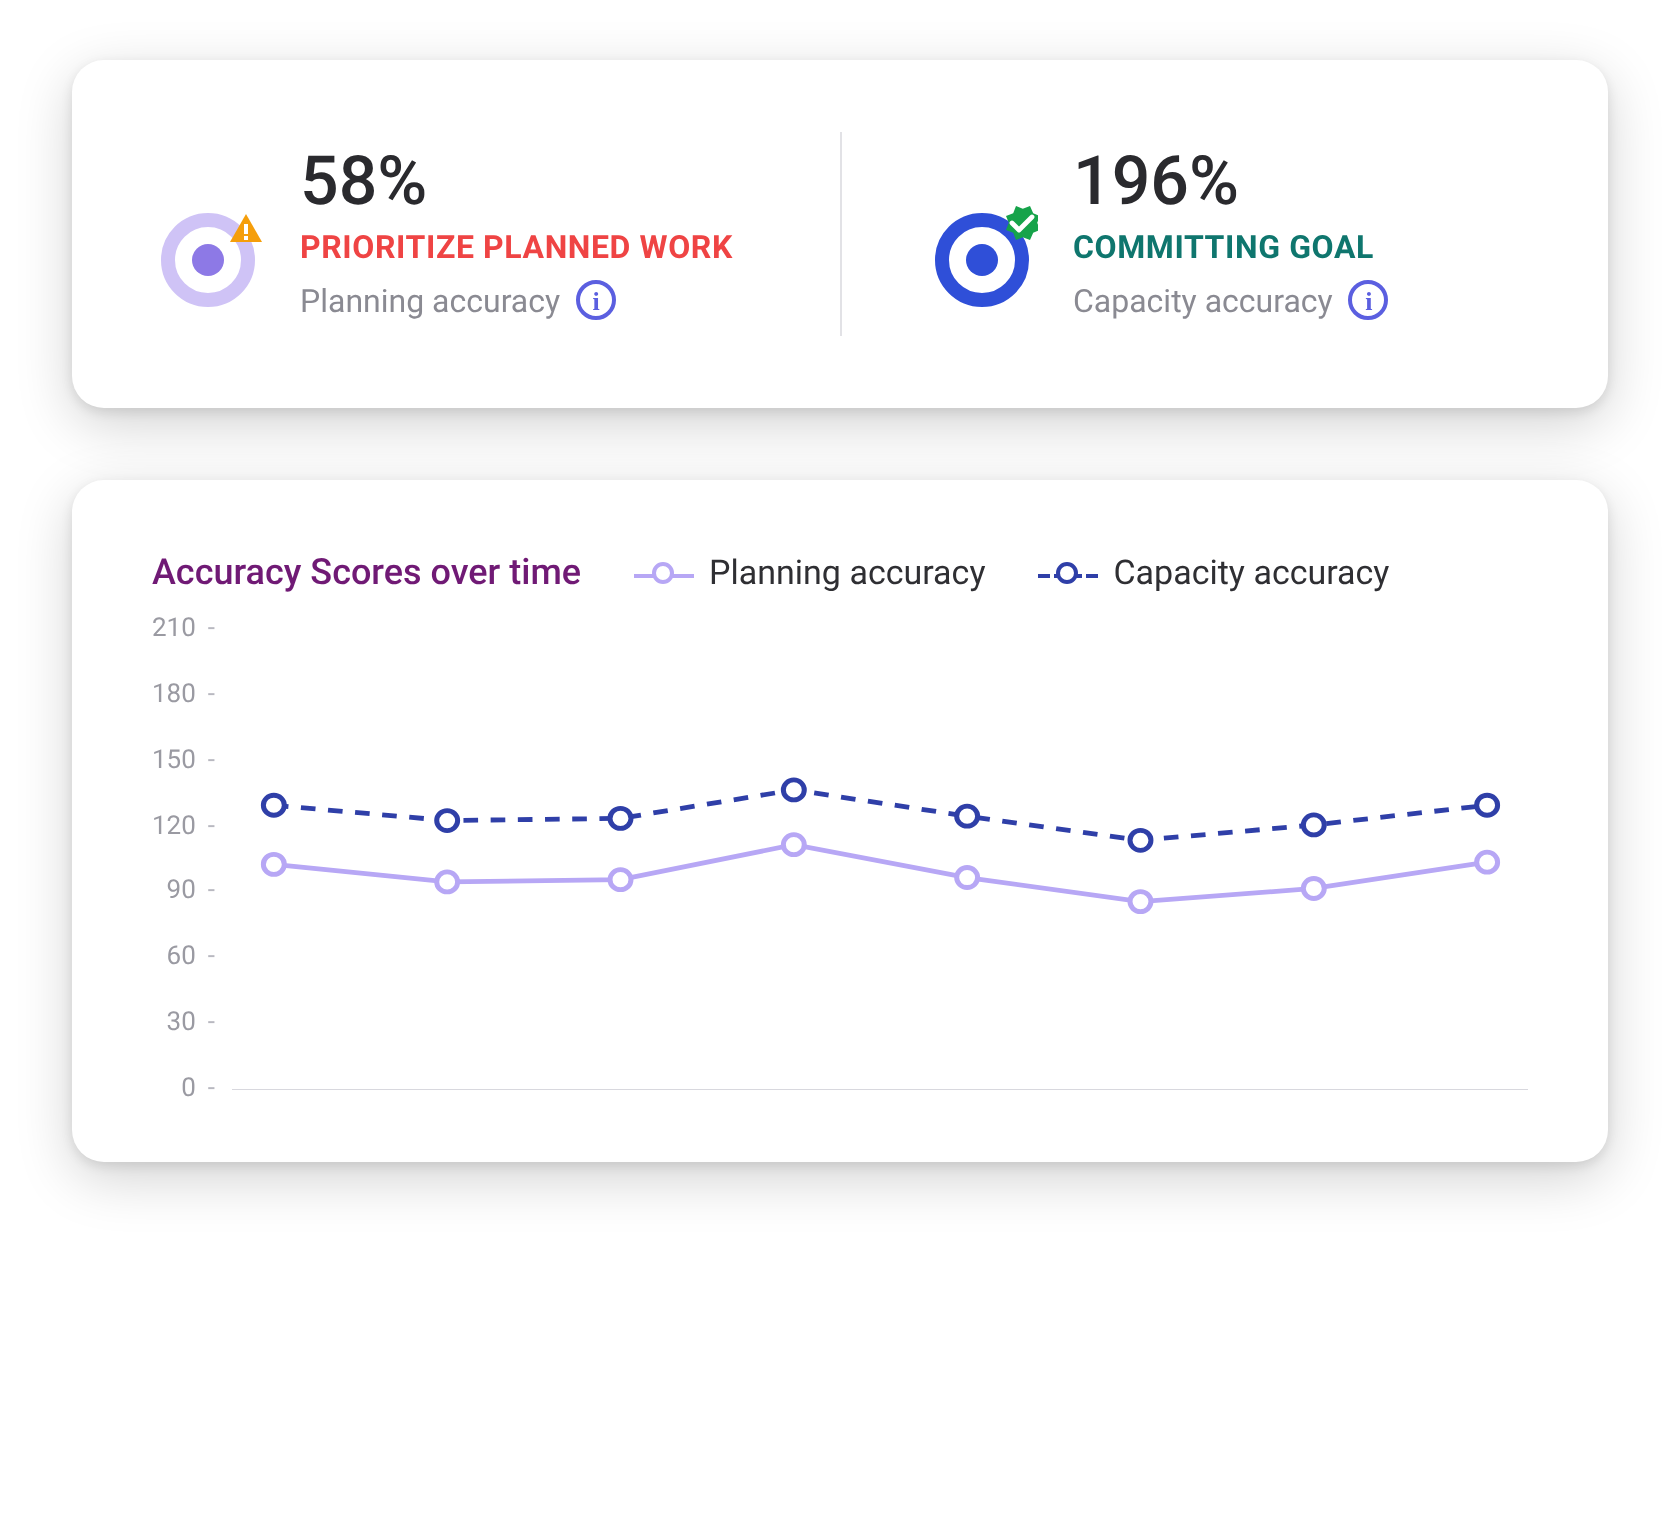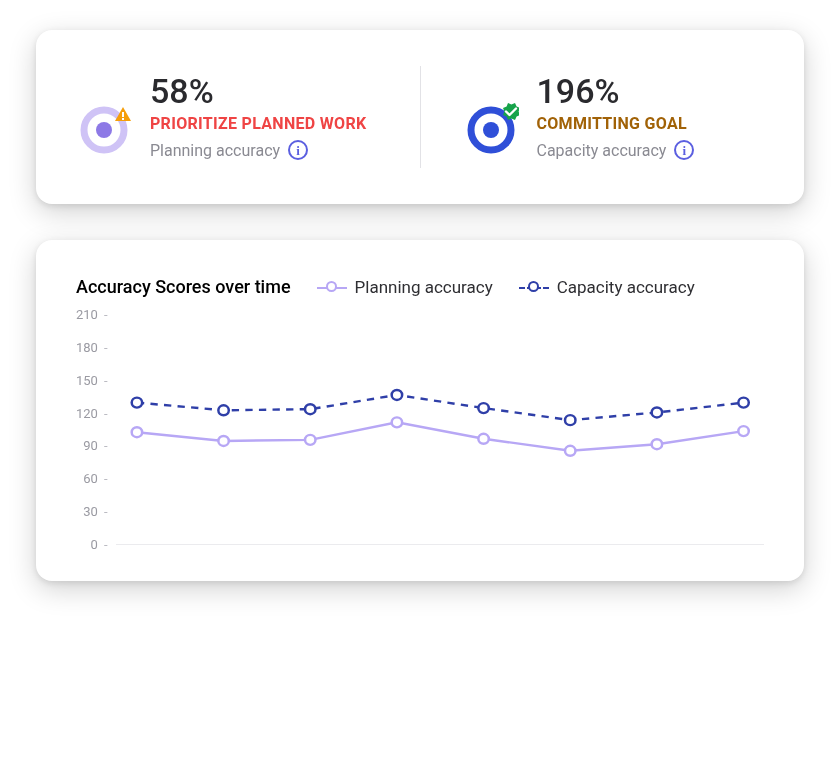--- a/index.html
+++ b/index.html
@@ -54,21 +54,21 @@
   }
   .metric-title {
     font-size: 16px;
     font-weight: 700;
     letter-spacing: 0.3px;
     text-transform: uppercase;
     line-height: 1.25;
     max-width: 240px;
   }
   .title-warning { color: #ef4444; }
-  .title-success { color: #a16207; }
+  .title-success { color: #0f766e; }
   .metric-sub {
     display: flex;
     align-items: center;
     gap: 8px;
     color: #8a8a92;
     font-size: 16px;
   }
   .info-icon {
     display: inline-flex;
     align-items: center;
@@ -85,21 +85,21 @@
   }
   
   .chart-header {
     display: flex;
     align-items: center;
     gap: 26px;
     margin-bottom: 18px;
   }
   .chart-title {
     font-size: 18px;
-    color: #000000;
+    color: #701a75;
     font-weight: 500;
   }
   .legend-item {
     display: flex;
     align-items: center;
     gap: 8px;
     font-size: 17px;
     color: #2f2f33;
   }
   .legend-swatch {

